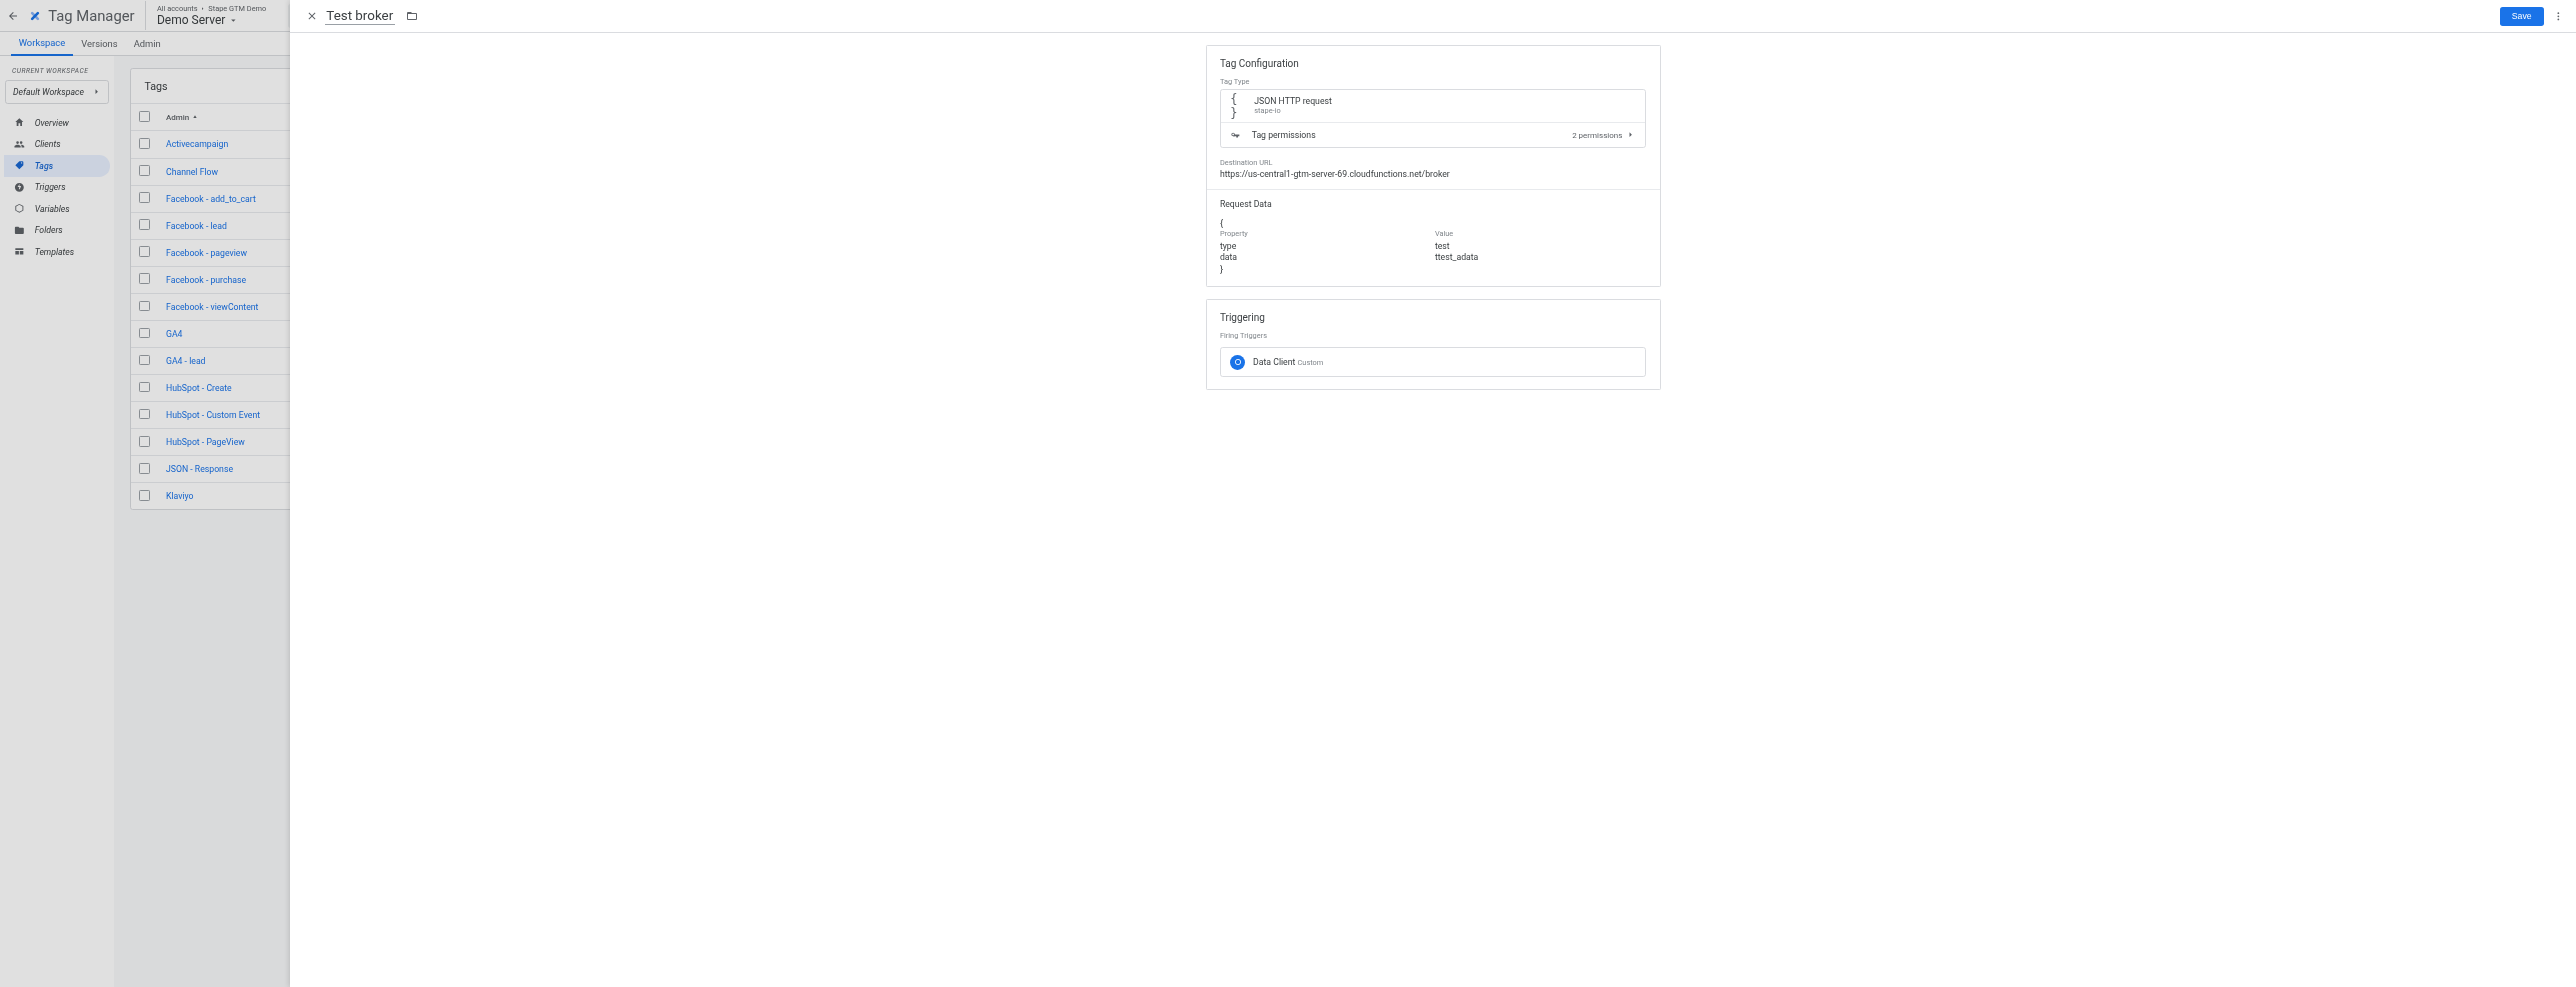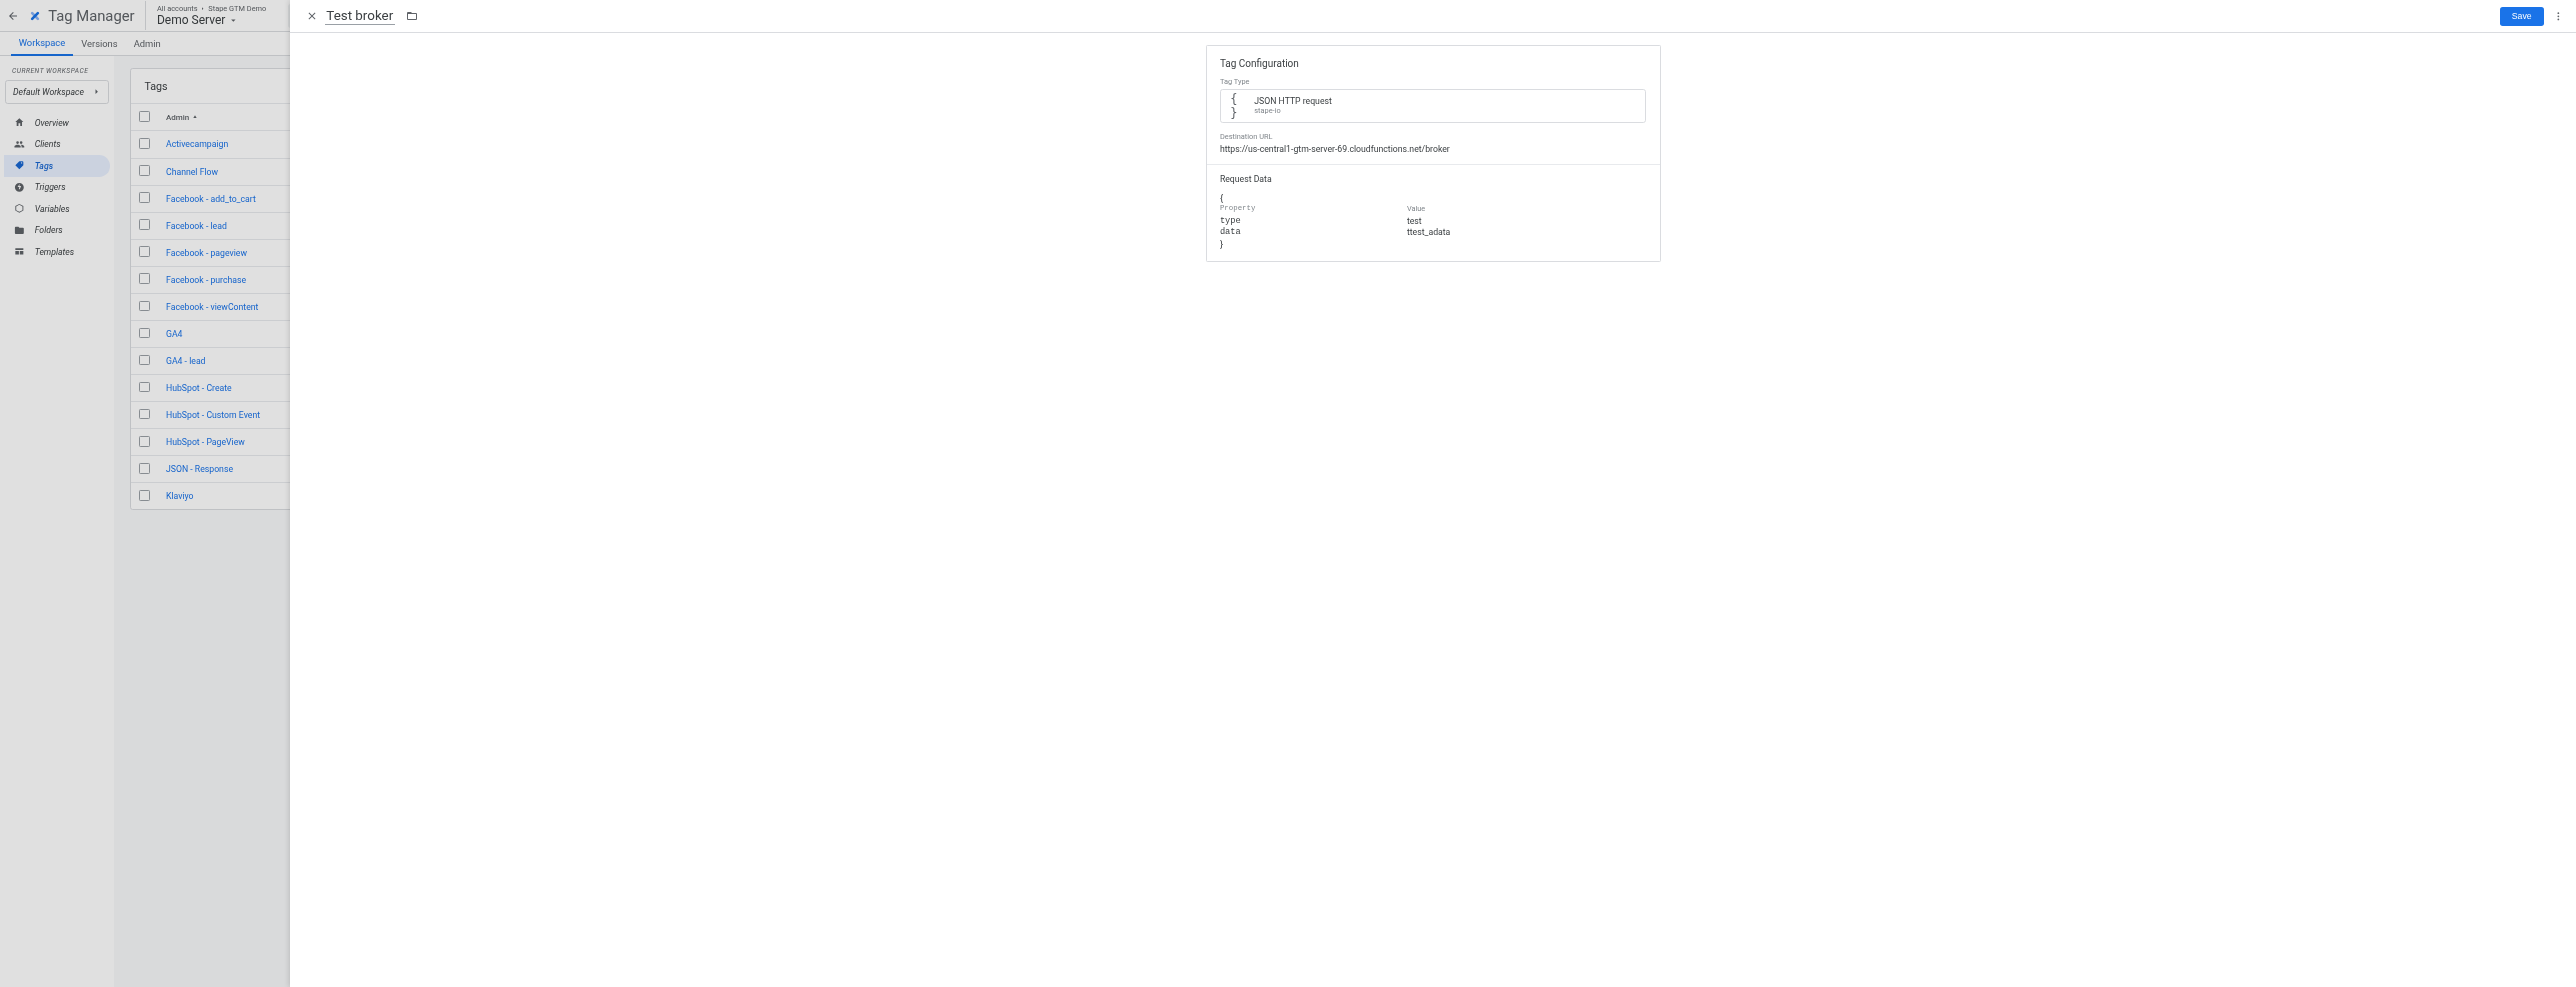--- a/index.html
+++ b/index.html
@@ -72,21 +72,21 @@
     .type-box .perm-row{ justify-content:space-between; cursor:pointer;}
     .type-box .perm-row .left{ display:flex; align-items:center; gap:8px;}
     .key-icon{ width:13.4px; color:#5f6368;}
     .perm-right{ display:flex; align-items:center; gap:4px; color:#5f6368; font-size:8px;}
     
     .dest-url{ font-size:8.7px; color:#3c4043; margin-top:1.3px;}
     .divider{ height:0.7px; background:#e8eaed; margin:9.4px -13.4px; }
     
     .brace{ font-size:9.4px; color:#3c4043;}
     .kv-hdr{ display:flex; font-size:7.4px; color:#80868b; margin:1.3px 0 2.7px; }
-    .kv-hdr span:first-child, .kv-row span:first-child{ width:187px;font-family:Liberation Mono, monospace; }
+    .kv-hdr span:first-child, .kv-row span:first-child{ width:215px; }
     .kv-row{ display:flex; font-size:8.7px; margin-bottom:1.3px;}
     
     .trigger-box{ border:0.7px solid #dadce0; border-radius:2.7px; padding:6.7px 9.4px; display:flex; align-items:center; gap:8px; cursor:pointer;}
     .trigger-box .circ{ width:14.8px; height:14.8px; border-radius:50%; background:#1a73e8; display:flex; align-items:center; justify-content:center; color:#fff;}
     .trigger-box .names .t1{ font-size:8.7px;}
     .trigger-box .names .t2{ font-size:7.4px; color:#80868b;}
     
     svg{ display:block; }
   </style>
 </head>
@@ -327,20 +327,36 @@
         <div class="section-card">
           <div class="section-title">Tag Configuration</div>
           <div class="sub-label">Tag Type</div>
 
           <div class="type-box">
             <div class="row">
               <div class="tpl-icon">{ }</div>
               <div class="names">
                 <span class="t1">JSON HTTP request</span>
                 <span class="t2">stape-io</span>
+              </div>
+            </div>
+            <div class="row perm-row">
+              <div class="left">
+                <span class="key-icon">
+                    <svg width="10.7" height="10.7" viewBox="0 0 24 24">
+                      <path fill="currentColor" d="M7 14a4 4 0 114-4h10v4h-3v3h-4v-3H11a4 4 0 01-4 0zm0-2a2 2 0 100-4 2 2 0 000 4z"></path>
+                    </svg>
+                  </span>
+                <span>Tag permissions</span>
+              </div>
+              <div class="perm-right">
+                <span>2 permissions</span>
+                <svg width="9.4" height="9.4" viewBox="0 0 24 24">
+                    <path fill="currentColor" d="M9 6l6 6-6 6z"></path>
+                  </svg>
               </div>
             </div>
           </div>
 
           <div style="height:9.4px"></div>
           <div class="sub-label">Destination URL</div>
           <div class="dest-url">https://us-central1-gtm-server-69.cloudfunctions.net/broker</div>
 
           <div class="divider"></div>
 
@@ -355,19 +371,35 @@
             <span>type</span>
             <span>test</span>
           </div>
           <div class="kv-row">
             <span>data</span>
             <span>ttest_adata</span>
           </div>
           <div class="brace">}</div>
         </div>
 
+        <div class="section-card">
+          <div class="section-title">Triggering</div>
+          <div class="sub-label">Firing Triggers</div>
+          <div style="height:4px"></div>
+          <div class="trigger-box">
+            <div class="circ">
+              <svg width="8" height="8" viewBox="0 0 24 24">
+                  <circle cx="12" cy="12" r="8" fill="none" stroke="#fff" stroke-width="2.5"></circle>
+                </svg>
+            </div>
+            <div class="names">
+              <span class="t1">Data Client</span>
+              <span class="t2">Custom</span>
+            </div>
+          </div>
+        </div>
 
       </div>
     </div>
   </div>
 
 </div>
 
 
 </body></html>

